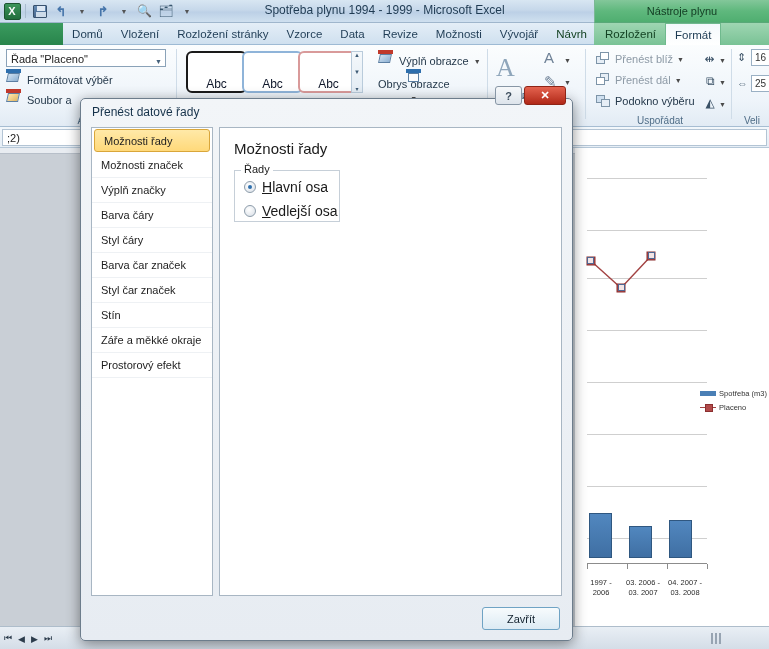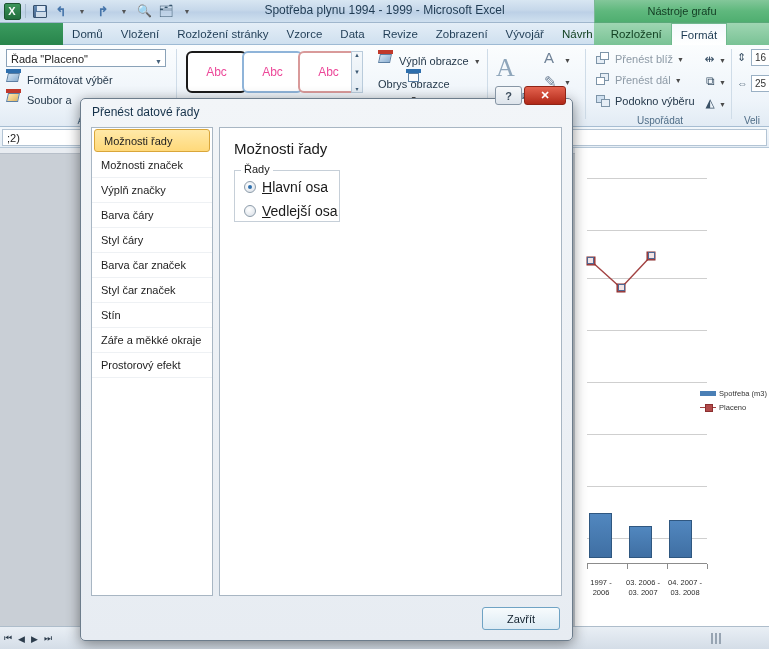--- a/index.html
+++ b/index.html
@@ -95,22 +95,22 @@
   }
   .combo-sel .cv { position: absolute; right: 3px; top: 4px; font-size: 7px; color: #44607a; }
   .rbtn-row {
     position: absolute; left: 6px; height: 20px; display: flex; align-items: center;
     gap: 5px; font-size: 11px; color: #25394b;
   }
   .mini-ico { width: 16px; height: 15px; position: relative; }
 
   .shapestyle {
     position: absolute; top: 6px; width: 61px; height: 42px; border-radius: 6px;
-    background: #fff; display: flex; align-items: center; justify-content: center;
-    font-size: 12px; color: #ec4899;
+    background: #fff; display: flex; align-items: flex-end; justify-content: center;
+    font-size: 12px; color: #0f172a;
   }
   .ss-black { border: 2px solid #1a1a1a; }
   .ss-blue  { border: 2px solid #8fb4d9; }
   .ss-red   { border: 2px solid #d99a9a; }
   .gallery-scroll {
     position: absolute; right: 2px; top: 6px; width: 12px; height: 42px;
     background: linear-gradient(180deg,#f4f8fb,#e3ecf4);
     border: 1px solid #b9cbdb; font-size: 6px; color: #3c5a74;
     display: flex; flex-direction: column; align-items: center; justify-content: space-between;
   }
@@ -288,33 +288,33 @@
         </div>
       <div class="qat-ico arrow-ico">↰</div>
       <div class="qat-ico drop-caret">▼</div>
       <div class="qat-ico arrow-ico">↱</div>
       <div class="qat-ico drop-caret">▼</div>
       <div class="qat-ico" style="font-size:12px;">🔍</div>
       <div class="qat-ico" style="font-size:12px;">🗂</div>
       <div class="qat-ico drop-caret">▼</div>
     </div>
     <div class="win-title">Spotřeba plynu 1994 - 1999  -  Microsoft Excel</div>
-    <div class="ctx-tab-band">Nástroje grafu</div>
+    <div class="ctx-tab-band">Nástroje plynu</div>
   </div>
 
   <div class="tabstrip">
     <div class="ctx-band-bg"></div>
     <div class="tab file">Soubor</div>
     <div class="tab">Domů</div>
     <div class="tab">Vložení</div>
     <div class="tab">Rozložení stránky</div>
     <div class="tab">Vzorce</div>
     <div class="tab">Data</div>
     <div class="tab">Revize</div>
-    <div class="tab">Zobrazení</div>
+    <div class="tab">Možnosti</div>
     <div class="tab">Vývojář</div>
     <div class="tab ctx">Návrh</div>
     <div class="tab ctx">Rozložení</div>
     <div class="tab active-ctx">Formát</div>
   </div>
 
   <div class="ribbon">
 
     <div class="rgroup" style="left:0; width:175px;">
       <div class="combo-sel">

